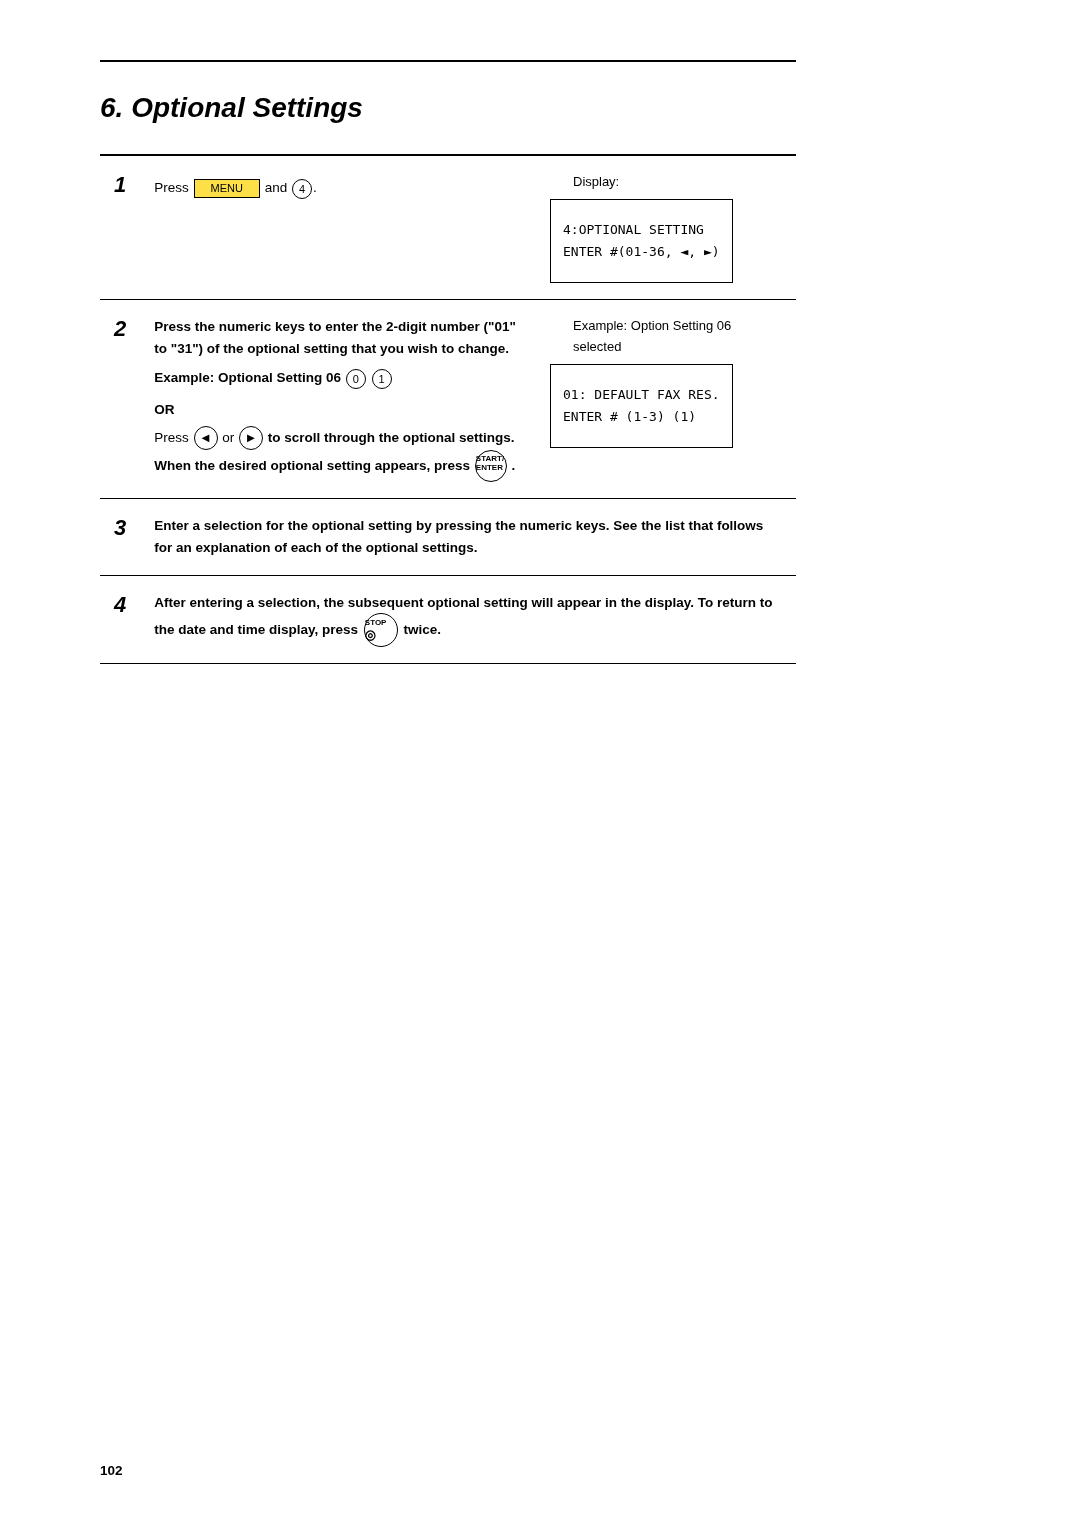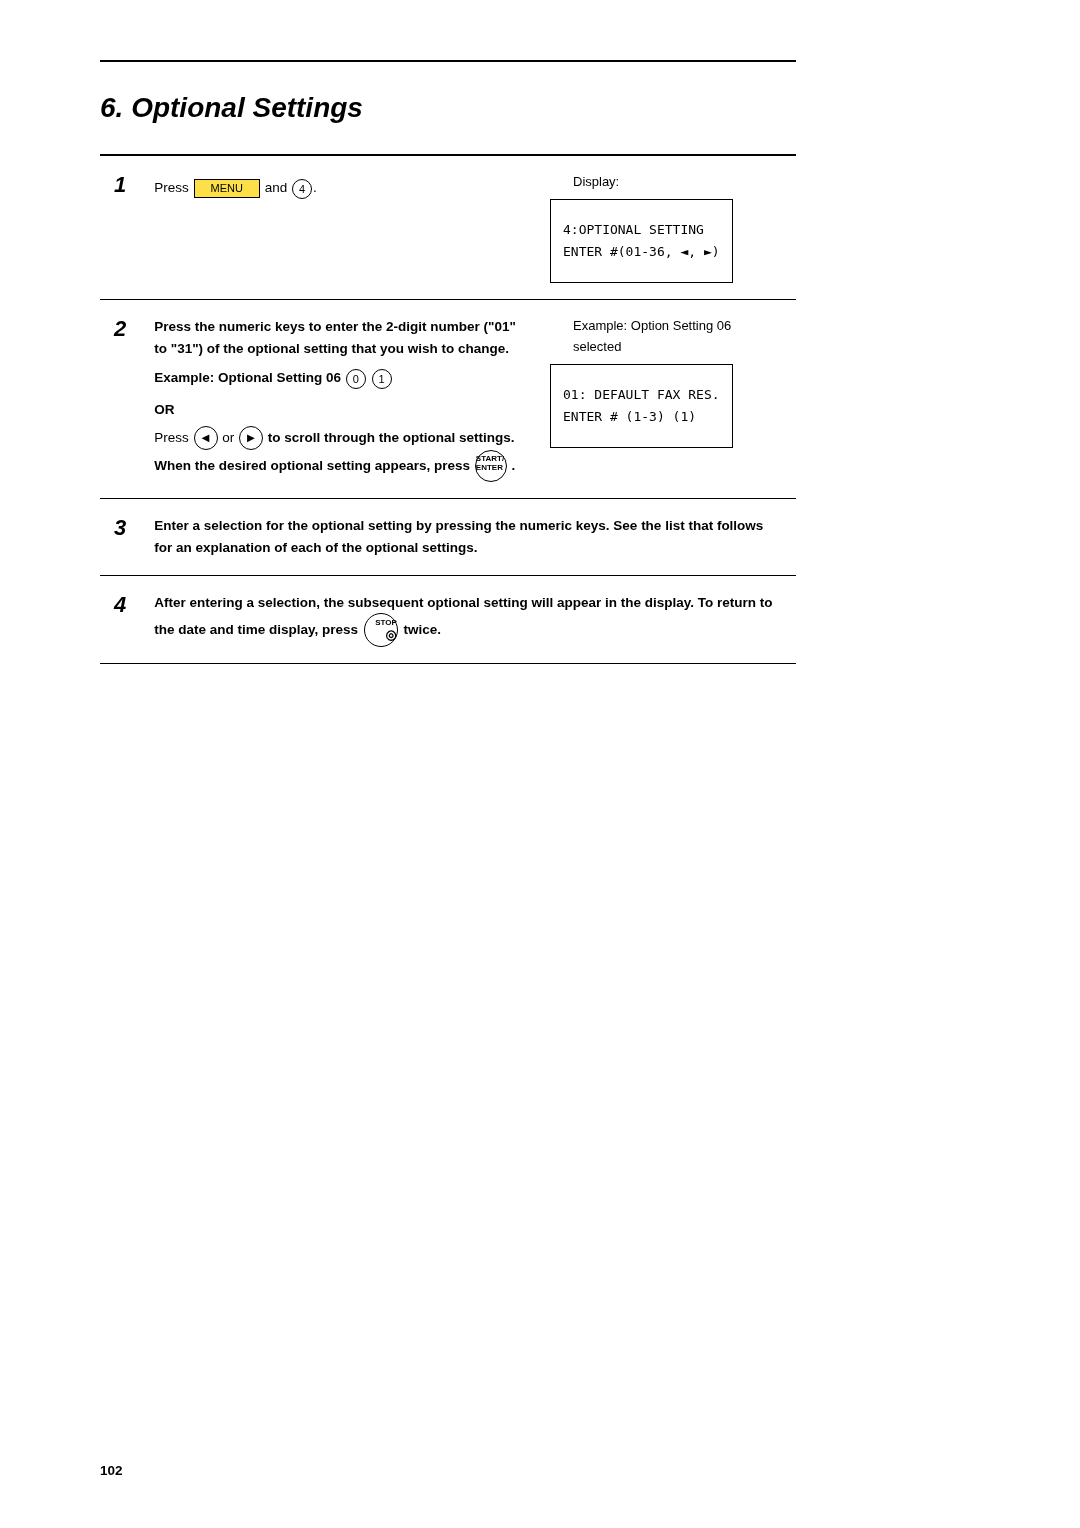--- a/index.html
+++ b/index.html
@@ -229,21 +229,21 @@
       </td>
     </tr>
 
     <tr>
       <td class="step-num">
         <span>4</span>
       </td>
       <td class="step-content" colspan="2">
         <strong>
           After entering a selection, the subsequent optional setting will appear in the display. To return to the date and time display, press
-          <span class="stop-btn" style="display:inline-block; border:1.5px solid #000; border-radius:50%; width:34px; height:34px; text-align:right; line-height:1.1; font-size:8px; font-weight:bold; vertical-align:middle; margin:0 2px; padding-top:5px;">STOP<br><span style="font-size:13px;">◎</span></span>
+          <span class="stop-btn" style="display:inline-block; border:1.5px solid #000; border-radius:50%; width:34px; height:34px; text-align:left; line-height:1.1; font-size:8px; font-weight:bold; vertical-align:middle; margin:0 2px; padding-top:5px;">STOP<br><span style="font-size:13px;">◎</span></span>
           twice.
         </strong>
       </td>
     </tr>
   </tbody>
     </table>
 
   <div class="page-number">102</div>
 </div>
 

